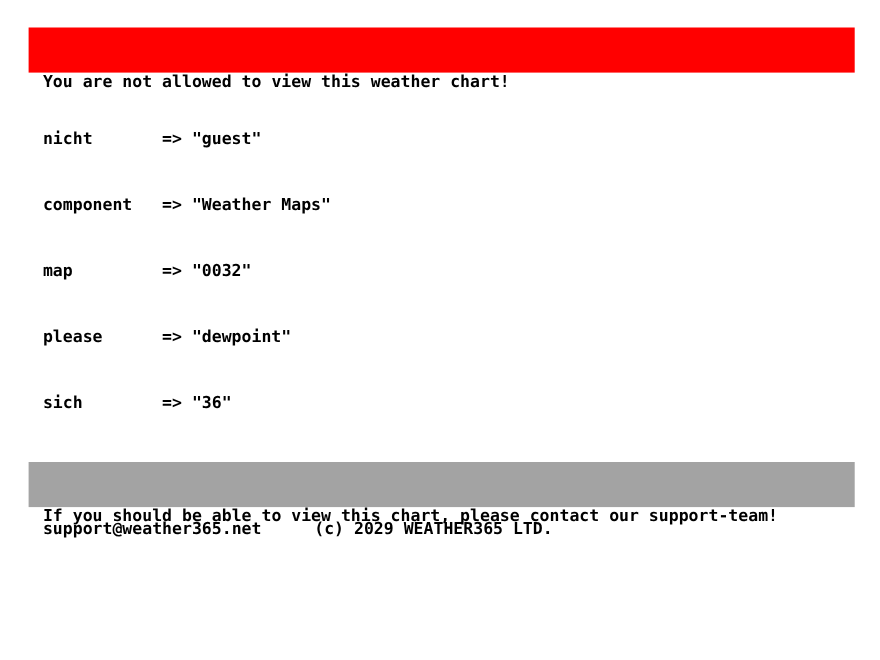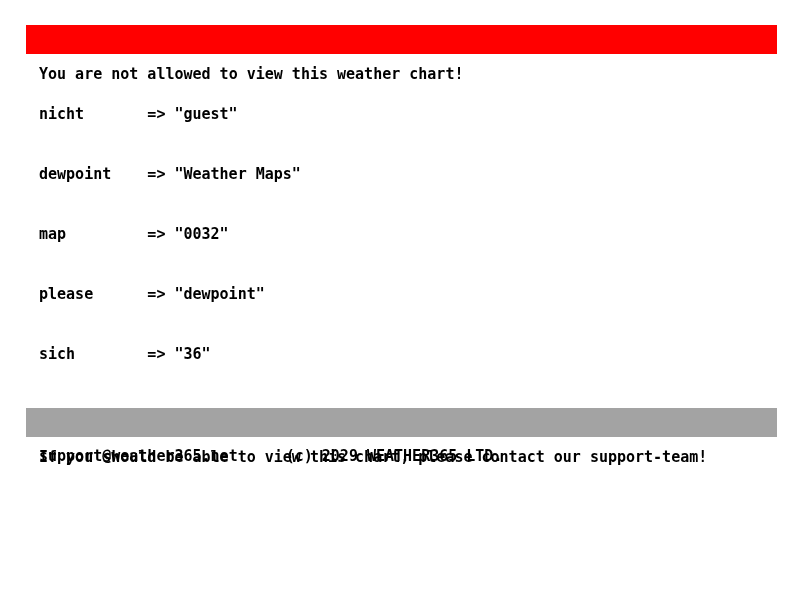--- a/index.html
+++ b/index.html
@@ -10,21 +10,21 @@
     background: #ffffff;
     font-family: "DejaVu Sans Mono", "Liberation Mono", monospace;
     font-weight: bold;
     font-size: 15px;
     color: #000000;
     overflow: hidden;
   }
   .banner {
     box-sizing: border-box;
     margin: 0 23px 0 26px;
-    height: 29px;
+    height: 41px;
     padding: 2px 0 0 13px;
     line-height: 19px;
     white-space: pre;
   }
   .banner.red   { background: #ff0000; margin-top: 25px; }
   .banner.green { background: #a3a3a3; margin-top: 24px; }
   .params {
     margin: 10px 23px 0 39px;
     line-height: 20px;
     white-space: pre;
@@ -44,21 +44,21 @@
 </style>
 </head>
 <body>
 
 <div class="banner red">
   <div>You are not allowed to view this weather chart!</div>
 </div>
 
 <div class="params">
   <div><span class="kv-key">nicht</span><span class="kv-arrow">=&gt;</span><span class="kv-val">"guest"</span></div>
-  <div><span class="kv-key">dewpoint</span><span class="kv-arrow">=&gt;</span><span class="kv-val">"Weather Maps"</span></div>
+  <div><span class="kv-key">component</span><span class="kv-arrow">=&gt;</span><span class="kv-val">"Weather Maps"</span></div>
   <div><span class="kv-key">map</span><span class="kv-arrow">=&gt;</span><span class="kv-val">"0032"</span></div>
   <div><span class="kv-key">please</span><span class="kv-arrow">=&gt;</span><span class="kv-val">"dewpoint"</span></div>
   <div><span class="kv-key">sich</span><span class="kv-arrow">=&gt;</span><span class="kv-val">"36"</span></div>
 </div>
 
 <div class="banner green">
   <div>If you should be able to view this chart, please contact our support-team!</div>
 </div>
 
 <div class="footer">

